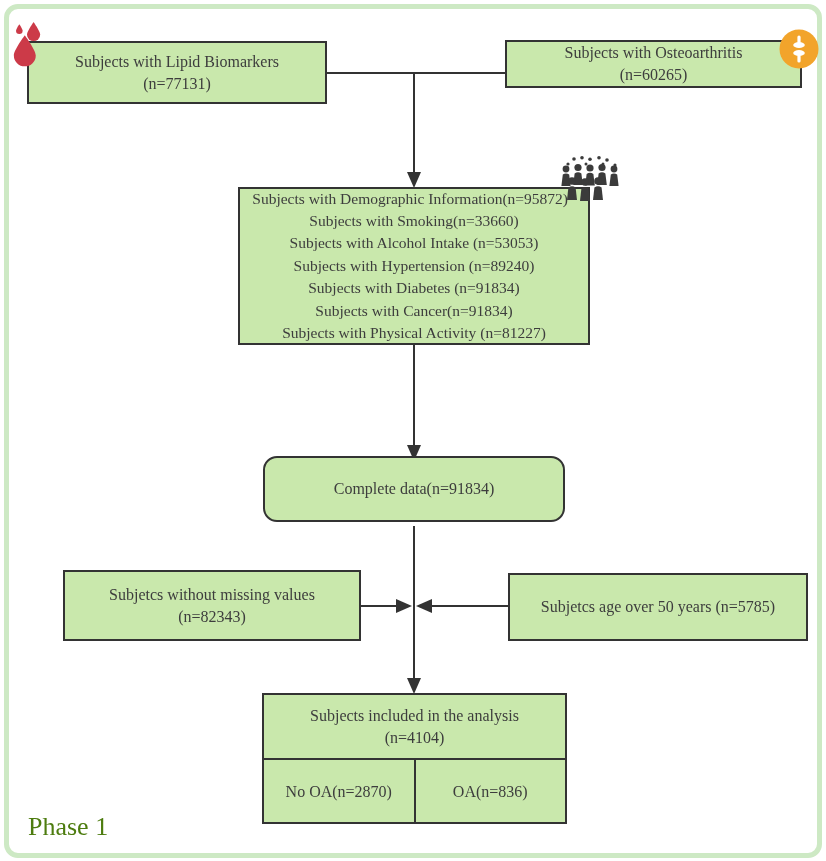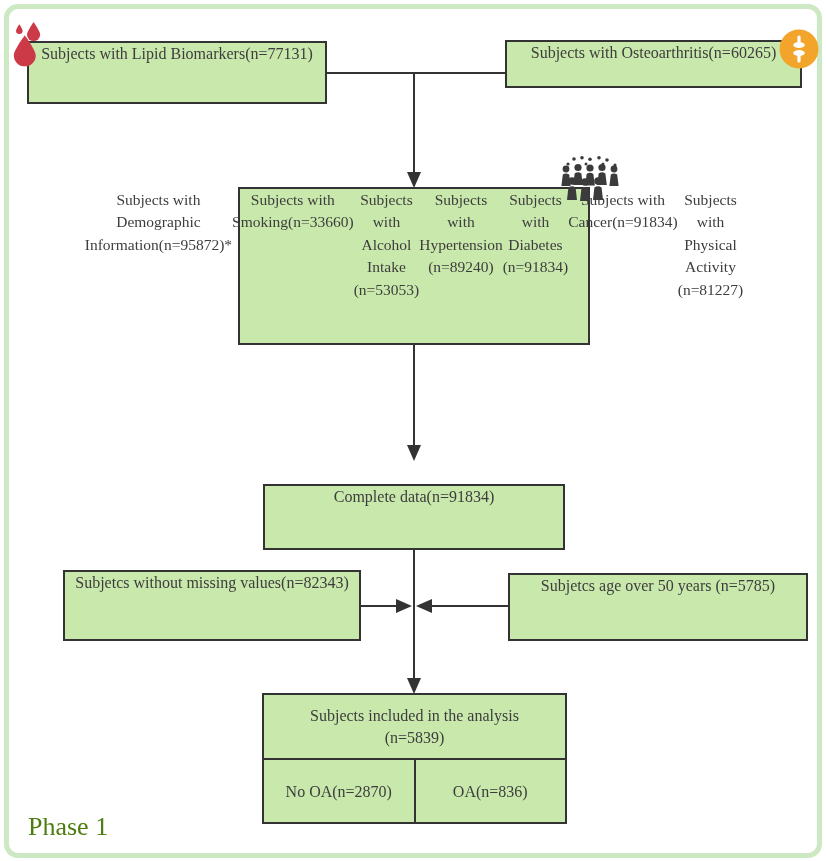--- a/index.html
+++ b/index.html
@@ -2,27 +2,27 @@
 <html><head>
 <meta charset="utf-8">
 <style>
   html,body{margin:0;padding:0;background:#ffffff;}
   #stage{position:relative;width:826px;height:861px;background:#ffffff;overflow:hidden;
          font-family:"Liberation Serif","DejaVu Serif",serif;color:#3d3d3d;}
   .frame{position:absolute;left:4px;top:4px;width:808px;height:844px;
          border:5px solid #cde9c4;border-radius:14px;}
   .connectors{position:absolute;left:0;top:0;width:826px;height:861px;pointer-events:none;}
   .box{position:absolute;background:#c9e8ac;border:2px solid #333333;box-sizing:border-box;
-       display:flex;align-items:flex-start;justify-content:center;
+       display:flex;flex-direction:column;align-items:center;justify-content:center;
        text-align:center;font-size:16px;line-height:1.35;}
   .box span{display:block;}
   #box-lipid{left:27px;top:41px;width:300px;height:63px;}
   #box-oa{left:505px;top:40px;width:297px;height:48px;}
   #box-criteria{left:238px;top:187px;width:352px;height:158px;font-size:15.5px;line-height:22.4px;}
-  #box-complete{left:263px;top:484px;width:302px;height:66px;}
+  #box-complete{left:263px;top:456px;width:302px;height:66px;border-radius:14px;}
   #box-nomissing{left:27px;top:570px;width:298px;height:71px;margin-left:36px;}
   #box-age{left:508px;top:573px;width:300px;height:68px;}
   #box-final{left:262px;top:693px;width:305px;height:131px;padding:0;display:block;}
   #box-final .final-top{height:63px;border-bottom:2px solid #333333;display:flex;flex-direction:column;
        align-items:center;justify-content:center;}
   #box-final .final-row{display:flex;height:64px;}
   #box-final .final-cell{flex:1;display:flex;align-items:center;justify-content:center;}
   #box-final .final-cell.left{border-right:2px solid #333333;}
   .icon{position:absolute;}
   #icon-blood{left:10px;top:22px;}
@@ -84,21 +84,21 @@
     <span>(n=82343)</span>
   </div>
 
   <div class="box" id="box-age">
     <span>Subjetcs age over 50 years (n=5785)</span>
   </div>
 
   <div class="box" id="box-final">
     <div class="final-top">
       <span>Subjects included in the analysis</span>
-      <span>(n=5839)</span>
+      <span>(n=4104)</span>
     </div>
     <div class="final-row">
       <div class="final-cell left">
         <span>No OA(n=2870)</span>
       </div>
       <div class="final-cell">
         <span>OA(n=836)</span>
       </div>
     </div>
   </div>

